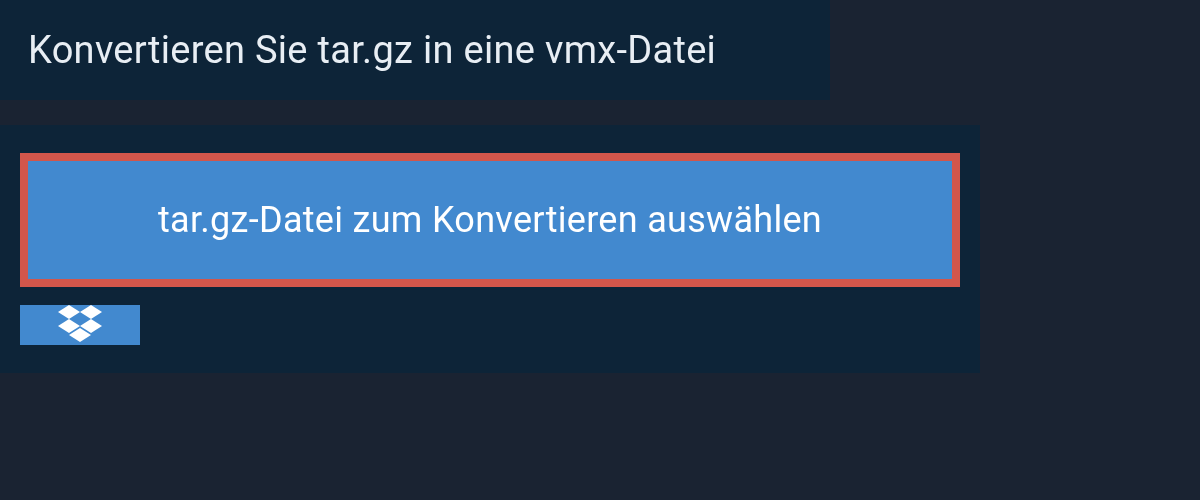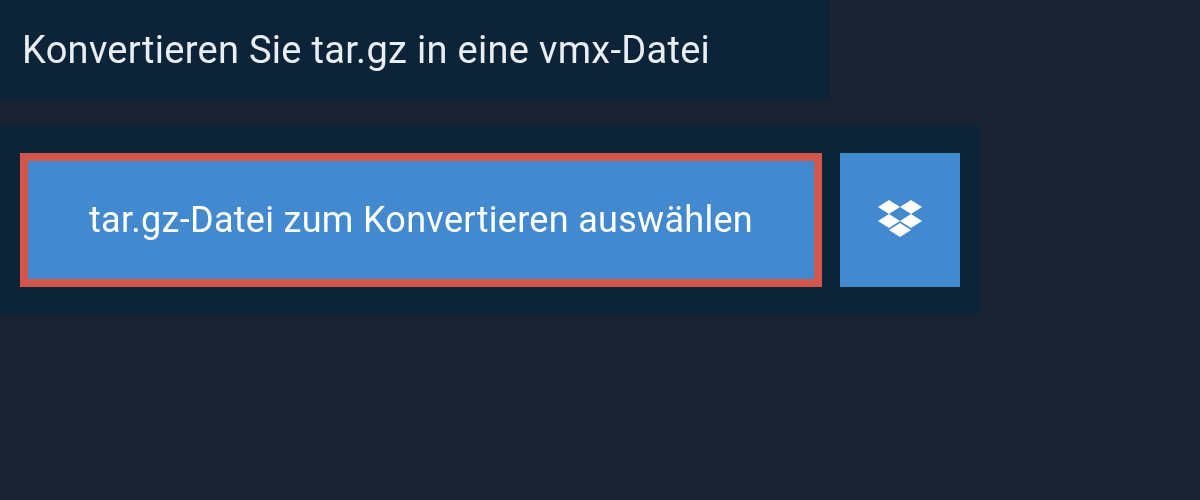--- a/index.html
+++ b/index.html
@@ -9,38 +9,39 @@
     }
     body {
       width: 1200px;
       height: 500px;
       background: #1a2332;
       font-family: -apple-system, BlinkMacSystemFont, "Segoe UI", Roboto, Helvetica, Arial, sans-serif;
       overflow: hidden;
     }
     .header-bar {
       background: #0d2438;
-      padding: 28px 22px;
+      padding: 28px 28px;
       display: inline-block;
       width: 830px;
     }
     .header-title {
       color: #e8eef4;
       font-size: 38px;
       font-weight: 400;
       letter-spacing: 0.3px;
     }
     .upload-panel {
       background: #0d2438;
       margin-top: 25px;
       padding: 28px 20px;
       width: 980px;
       display: flex;
       gap: 18px;
       align-items: stretch;
+      flex-direction: column;
     }
     .select-button {
       flex: 1;
       background: #4289cf;
       border: 8px solid #d2564b;
       color: #ffffff;
       font-size: 36px;
       font-weight: 400;
       padding: 38px 20px;
       text-align: center;

